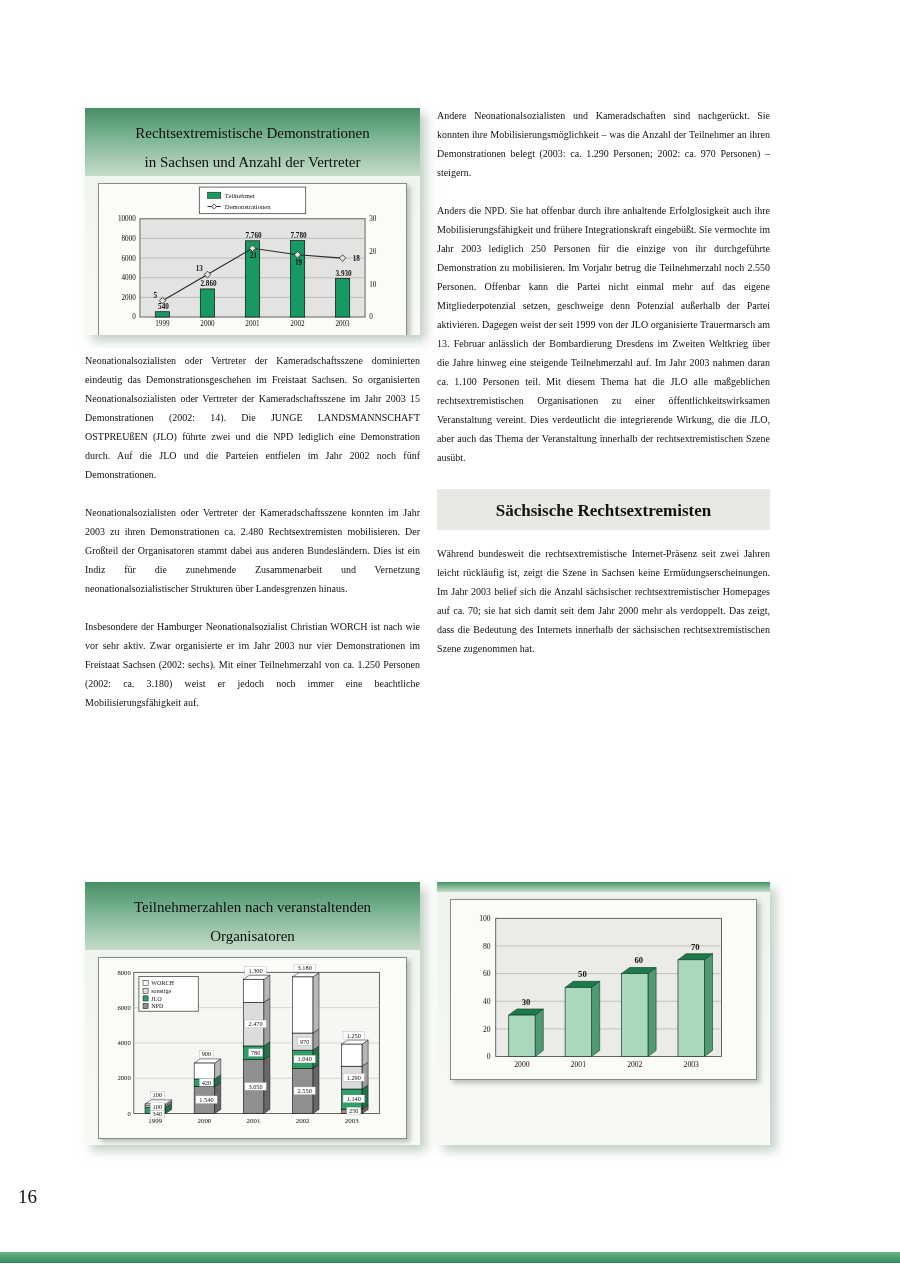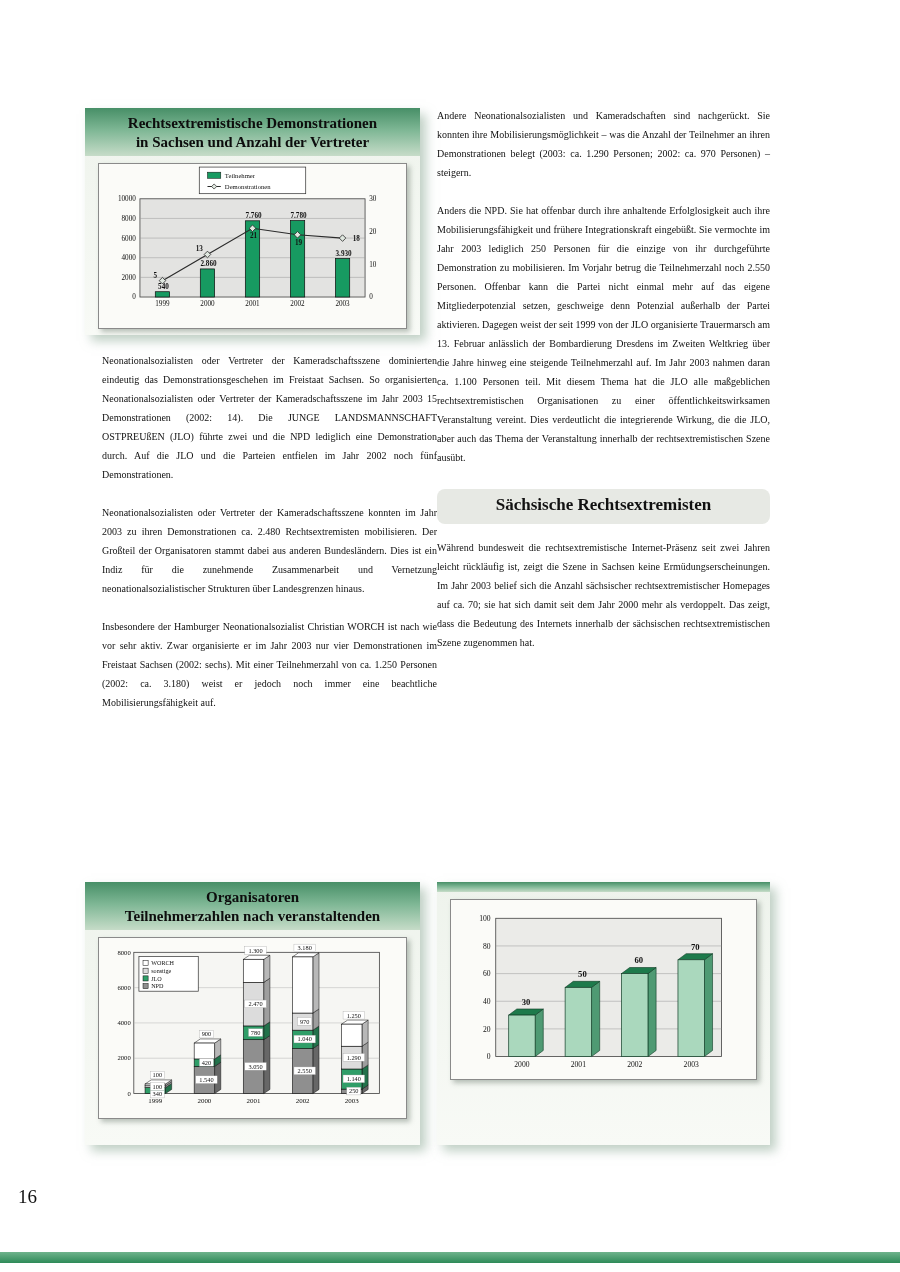--- a/index.html
+++ b/index.html
@@ -13,29 +13,29 @@
     hyphens:auto;-webkit-hyphens:auto;
   }
   .panel{
     position:absolute;background:linear-gradient(180deg,#eef3ec,#f8faf6);
     box-shadow:6px 6px 10px rgba(140,170,150,.55);overflow:hidden;
   }
   .panel-header{
     background:linear-gradient(180deg,#478f67 0%,#7db694 45%,#c6dcc8 100%);
     text-align:center;padding:6px 4px 4px 4px;
   }
-  .panel-header .t{font-weight:bold;font-size:15px;line-height:19px;color:#0d0d0d;}
+  .panel-header .t{font-weight:normal;font-size:15px;line-height:19px;color:#0d0d0d;margin-top:10px;}
   .chart-box{
     margin:7px 13px;background:#fbfbf8;border:1px solid #8a8a8a;
     box-shadow:3px 3px 5px rgba(60,80,65,.35);
   }
   .chart-box svg{display:block;width:100%;height:auto;}
   .section-heading{
     background:#e7e9e4;text-align:center;font-weight:bold;font-size:17px;
-    line-height:22px;padding:5px 0 8px 0;margin:22px 0 14px 0;border-radius:8px;
+    line-height:22px;padding:11px 0 8px 0;margin:22px 0 14px 0;
   }
   .footer-bar{
     position:absolute;left:0;top:1252px;width:900px;height:11px;
     background:linear-gradient(180deg,#6fb38c,#2e8a58);
   }
   .page-number{position:absolute;left:18px;top:1186px;font-size:19px;}
   svg text{font-family:"Liberation Serif", serif;}
 </style>
 </head>
 <body>
@@ -91,39 +91,39 @@
         <rect x="98" y="3" width="104" height="26" fill="#fff" stroke="#333" stroke-width="0.7"></rect>
         <rect x="106" y="8" width="13" height="6" fill="#179a61" stroke="#111" stroke-width="0.5"></rect>
         <text x="123" y="13.3" font-size="6.5" text-anchor="start" font-weight="normal" fill="#111">Teilnehmer</text>
         <line x1="106" y1="22" x2="119" y2="22" stroke="#2b2b2b" stroke-width="1"></line>
         <path d="M 112.5 19.5 L 115 22 L 112.5 24.5 L 110 22 Z" fill="#dfe7df" stroke="#2b2b2b" stroke-width="0.7"></path>
         <text x="123" y="24.5" font-size="6.5" text-anchor="start" font-weight="normal" fill="#111">Demonstrationen</text>
       </svg>
   </div>
 </div>
 
-<div class="col" style="left:102px;top:351px;width:335px">
+<div class="col" style="left:85px;top:351px;width:335px">
   <p>Neonationalsozialisten oder Vertreter der Kameradschaftsszene dominierten eindeutig das Demonstrationsgeschehen im Freistaat Sachsen. So organisierten Neonationalsozialisten oder Vertreter der Kameradschaftsszene im Jahr 2003 15 Demonstrationen (2002: 14). Die JUNGE LANDSMANNSCHAFT OSTPREUßEN (JLO) führte zwei und die NPD lediglich eine Demonstration durch. Auf die JLO und die Parteien entfielen im Jahr 2002 noch fünf Demonstrationen.</p>
   <p>Neonationalsozialisten oder Vertreter der Kameradschaftsszene konnten im Jahr 2003 zu ihren Demonstrationen ca. 2.480 Rechtsextremisten mobilisieren. Der Großteil der Organisatoren stammt dabei aus anderen Bundesländern. Dies ist ein Indiz für die zunehmende Zusammenarbeit und Vernetzung neonationalsozialistischer Strukturen über Landesgrenzen hinaus.</p>
   <p>Insbesondere der Hamburger Neonationalsozialist Christian WORCH ist nach wie vor sehr aktiv. Zwar organisierte er im Jahr 2003 nur vier Demonstrationen im Freistaat Sachsen (2002: sechs). Mit einer Teilnehmerzahl von ca. 1.250 Personen (2002: ca. 3.180) weist er jedoch noch immer eine beachtliche Mobilisierungsfähigkeit auf.</p>
 </div>
 
 <div class="col" style="left:437px;top:106px;width:333px">
   <p>Andere Neonationalsozialisten und Kameradschaften sind nachgerückt. Sie konnten ihre Mobilisierungsmöglichkeit – was die Anzahl der Teilnehmer an ihren Demonstrationen belegt (2003: ca. 1.290 Personen; 2002: ca. 970 Personen) – steigern.</p>
   <p>Anders die NPD. Sie hat offenbar durch ihre anhaltende Erfolglosigkeit auch ihre Mobilisierungsfähigkeit und frühere Integrationskraft eingebüßt. Sie vermochte im Jahr 2003 lediglich 250 Personen für die einzige von ihr durchgeführte Demonstration zu mobilisieren. Im Vorjahr betrug die Teilnehmerzahl noch 2.550 Personen. Offenbar kann die Partei nicht einmal mehr auf das eigene Mitgliederpotenzial setzen, geschweige denn Potenzial außerhalb der Partei aktivieren. Dagegen weist der seit 1999 von der JLO organisierte Trauermarsch am 13. Februar anlässlich der Bombardierung Dresdens im Zweiten Weltkrieg über die Jahre hinweg eine steigende Teilnehmerzahl auf. Im Jahr 2003 nahmen daran ca. 1.100 Personen teil. Mit diesem Thema hat die JLO alle maßgeblichen rechtsextremistischen Organisationen zu einer öffentlichkeitswirksamen Veranstaltung vereint. Dies verdeutlicht die integrierende Wirkung, die die JLO, aber auch das Thema der Veranstaltung innerhalb der rechtsextremistischen Szene ausübt.</p>
   <div class="section-heading">
     <div>Sächsische Rechtsextremisten</div>
   </div>
   <p>Während bundesweit die rechtsextremistische Internet-Präsenz seit zwei Jahren leicht rückläufig ist, zeigt die Szene in Sachsen keine Ermüdungserscheinungen. Im Jahr 2003 belief sich die Anzahl sächsischer rechtsextremistischer Homepages auf ca. 70; sie hat sich damit seit dem Jahr 2000 mehr als verdoppelt. Das zeigt, dass die Bedeutung des Internets innerhalb der sächsischen rechtsextremistischen Szene zugenommen hat.</p>
 </div>
 
 <div class="panel" style="left:85px;top:882px;width:335px;height:263px">
   <div class="panel-header">
+    <div class="t">Teilnehmerzahlen nach veranstaltenden</div>
     <div class="t">Organisatoren</div>
-    <div class="t">Teilnehmerzahlen nach veranstaltenden</div>
   </div>
   <div class="chart-box">
     <svg id="chart-orgs" viewBox="0 0 300 176">
         <rect x="34" y="14" width="240" height="138" fill="#f6f6f3" stroke="#444" stroke-width="0.8"></rect>
         <text x="31" y="154.2" font-size="6.5" text-anchor="end" font-weight="normal" fill="#111">0</text>
         <line x1="34" y1="117.5" x2="274" y2="117.5" stroke="#b5b5b5" stroke-width="0.5"></line>
         <text x="31" y="119.7" font-size="6.5" text-anchor="end" font-weight="normal" fill="#111">2000</text>
         <line x1="34" y1="83" x2="274" y2="83" stroke="#b5b5b5" stroke-width="0.5"></line>
         <text x="31" y="85.2" font-size="6.5" text-anchor="end" font-weight="normal" fill="#111">4000</text>
         <line x1="34" y1="48.5" x2="274" y2="48.5" stroke="#b5b5b5" stroke-width="0.5"></line>

